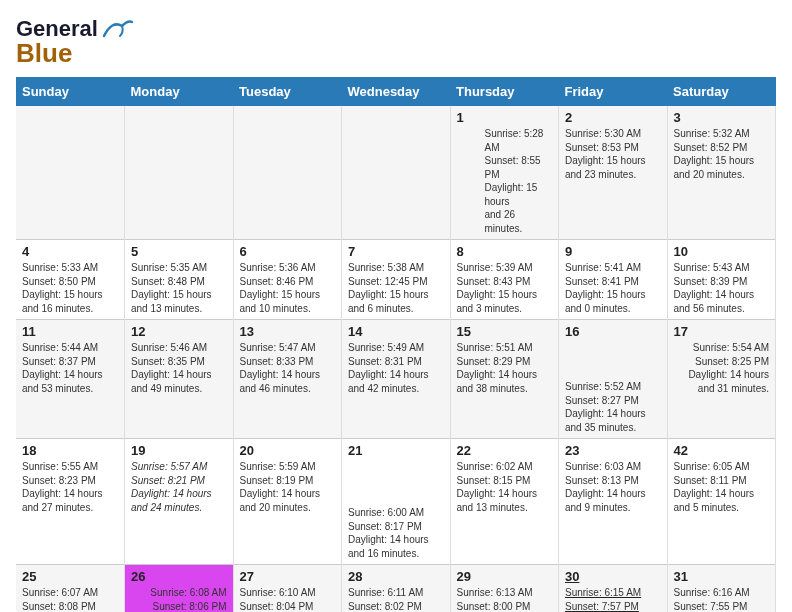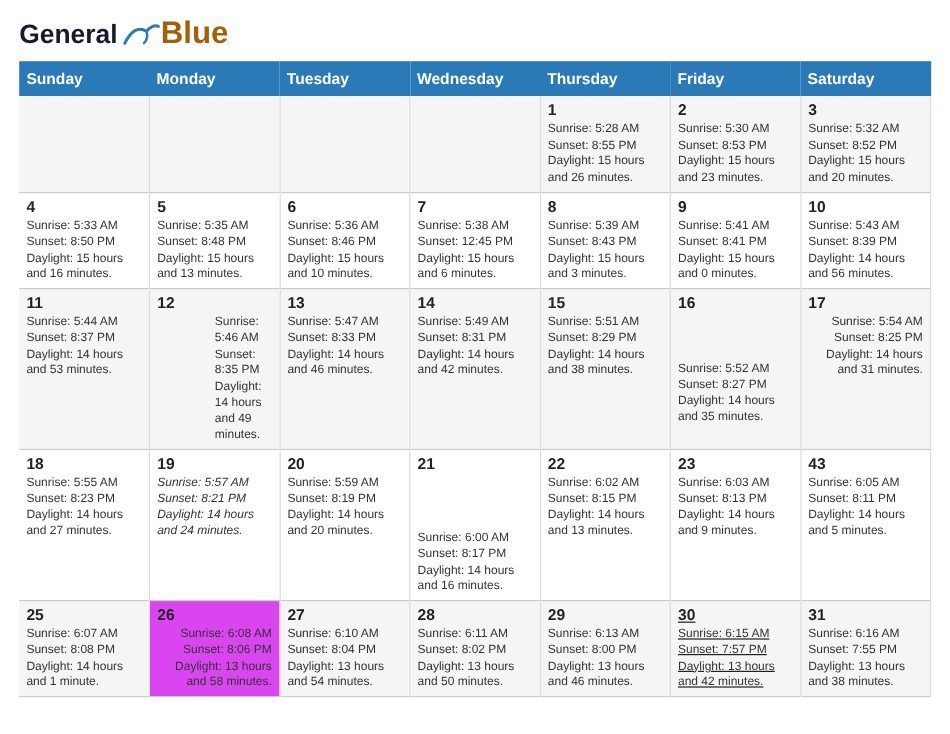--- a/index.html
+++ b/index.html
@@ -11,21 +11,21 @@
       padding: 16px;
     }
     .header {
       display: flex;
       justify-content: space-between;
       align-items: flex-start;
       margin-bottom: 8px;
     }
     .logo {
       display: flex;
-      flex-direction: row;
+      flex-direction: column;
       align-items: flex-start;
     }
     .logo-row {
       display: flex;
       align-items: center;
       gap: 4px;
     }
     .title-block { text-align: right; }
     .month-year {
       font-size: 38px;
@@ -110,21 +110,21 @@
       </tr>
   </thead>
   <tbody id="calendar-body">
   <tr>
         <td class="empty-cell" style="background: rgb(245, 245, 245);"></td>
         <td class="empty-cell" style="background: rgb(245, 245, 245);"></td>
         <td class="empty-cell" style="background: rgb(245, 245, 245);"></td>
         <td class="empty-cell" style="background: rgb(245, 245, 245);"></td>
         <td style="background: rgb(245, 245, 245);">
           <span class="day-num">1</span>
-          <div class="cell-content" style="white-space: pre-line;">Sunrise: 5:28 AM
+          <div class="cell-content" style="white-space: pre-line; margin-left: 28px;">Sunrise: 5:28 AM
 Sunset: 8:55 PM
 Daylight: 15 hours
 and 26 minutes.</div>
         </td>
         <td style="background: rgb(245, 245, 245);">
           <span class="day-num">2</span>
           <div class="cell-content" style="white-space: pre-line;">Sunrise: 5:30 AM
 Sunset: 8:53 PM
 Daylight: 15 hours
 and 23 minutes.</div>
@@ -191,21 +191,21 @@
       <tr>
         <td style="background: rgb(245, 245, 245);">
           <span class="day-num">11</span>
           <div class="cell-content" style="white-space: pre-line;">Sunrise: 5:44 AM
 Sunset: 8:37 PM
 Daylight: 14 hours
 and 53 minutes.</div>
         </td>
         <td style="background: rgb(245, 245, 245);">
           <span class="day-num">12</span>
-          <div class="cell-content" style="white-space: pre-line; margin-left: 48px;">Sunrise: 5:46 AM
+          <div class="cell-content" style="white-space: pre-line;">Sunrise: 5:46 AM
 Sunset: 8:35 PM
 Daylight: 14 hours
 and 49 minutes.</div>
         </td>
         <td style="background: rgb(245, 245, 245);">
           <span class="day-num">13</span>
           <div class="cell-content" style="white-space: pre-line;">Sunrise: 5:47 AM
 Sunset: 8:33 PM
 Daylight: 14 hours
 and 46 minutes.</div>
@@ -276,21 +276,21 @@
 and 13 minutes.</div>
         </td>
         <td>
           <span class="day-num">23</span>
           <div class="cell-content" style="white-space: pre-line;">Sunrise: 6:03 AM
 Sunset: 8:13 PM
 Daylight: 14 hours
 and 9 minutes.</div>
         </td>
         <td>
-          <span class="day-num">43</span>
+          <span class="day-num">42</span>
           <div class="cell-content" style="white-space: pre-line;">Sunrise: 6:05 AM
 Sunset: 8:11 PM
 Daylight: 14 hours
 and 5 minutes.</div>
         </td>
       </tr>
       <tr>
         <td style="background: rgb(245, 245, 245);">
           <span class="day-num">25</span>
           <div class="cell-content" style="white-space: pre-line;">Sunrise: 6:07 AM

